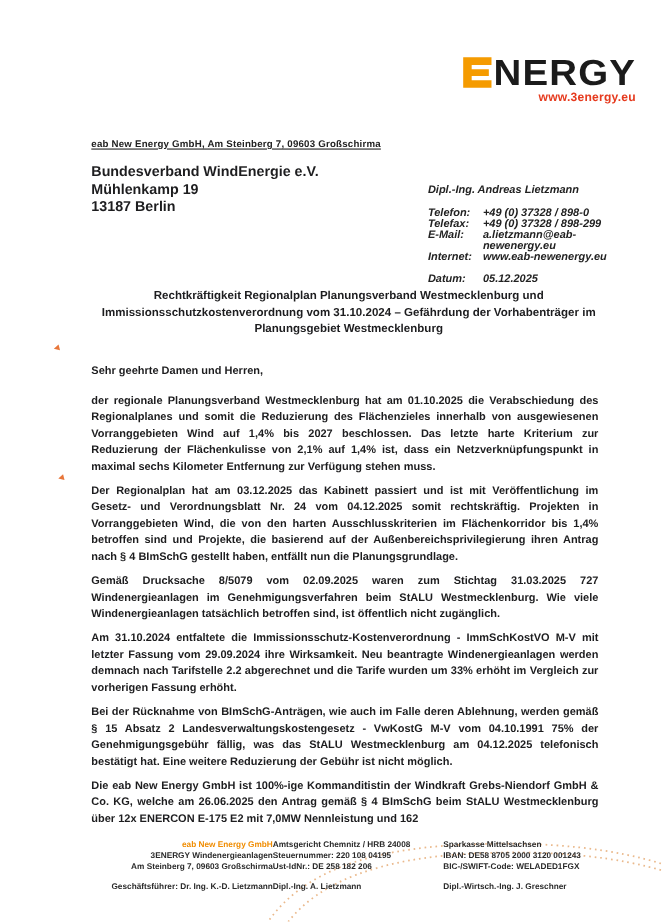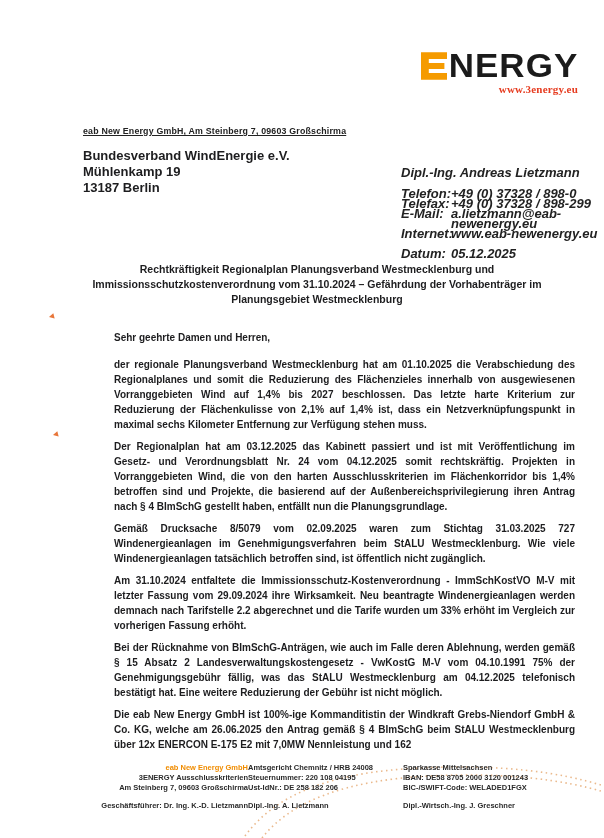--- a/index.html
+++ b/index.html
@@ -13,40 +13,40 @@
 
   
   .logo { top: 50px; right: 26px; text-align: right; }
   .logo-row { display: flex; align-items: center; justify-content: flex-end; gap: 9px; }
   .logo-e { display: block; }
   .logo-text {
     font-size: 33px; font-weight: bold; color: #1b1b1b;
     letter-spacing: 1px; line-height: 32px; transform: scaleX(1.06);
     transform-origin: right center;
   }
-  .logo-site { font-size: 11px; font-weight: bold; margin-top: 1px; letter-spacing: 0.2px; font-family: Liberation Serif, serif; }
+  .logo-site { font-size: 11px; font-weight: bold; margin-top: 1px; letter-spacing: 0.2px; }
 
   
   .sender-line {
     left: 83px; top: 126px; font-size: 8.8px; font-weight: bold; 
     text-decoration: underline; letter-spacing: 0.2px; color: #222;
   }
   .recipient { left: 83px; top: 148px; font-size: 13px; font-weight: bold; line-height: 16px; }
 
-  .contact { left: 401px; top: 168px; width: 200px; font-size: 13px; font-weight: bold; font-style: italic; color: #222; }
+  .contact { left: 389px; top: 168px; width: 200px; font-size: 10px; font-weight: bold; font-style: italic; color: #222; }
   .contact-person { line-height: 10px; }
   .contact-rows { margin-top: 11px; }
   .contact-row { display: grid; grid-template-columns: 50px 1fr; line-height: 10px; }
   .date-row { margin-top: 10px; display: grid; grid-template-columns: 50px 1fr; line-height: 10px; }
 
   
   .subject { left: 83px; top: 262px; width: 468px; font-size: 10.5px; font-weight: bold; line-height: 15px; text-align: center; }
 
   
-  .content { left: 83px; top: 330px; width: 461px; font-size: 10px; font-weight: bold; line-height: 15px; margin-left: 31px; }
+  .content { left: 83px; top: 330px; width: 461px; font-size: 10px; font-weight: bold; line-height: 15px; }
   .salutation { margin-bottom: 12px; }
   .content p.para { text-align: justify; margin-bottom: 7px; }
 
   .margin-arrow { font-size: 9px; line-height: 9px; transform: rotate(-14deg) scaleX(0.95); }
   .arrow-1 { left: 47px; top: 312px; }
   .arrow-2 { left: 51px; top: 430px; }
 
   
   .footer { left: 83px; top: 763px; width: 500px; display: flex; }
   .footer-col { font-size: 7.5px; font-weight: bold; line-height: 10px; color: #2a2a2a; }
@@ -122,21 +122,21 @@
     <p class="para">Der Regionalplan hat am 03.12.2025 das Kabinett passiert und ist mit Veröffentlichung im Gesetz- und Verordnungsblatt Nr. 24 vom 04.12.2025 somit rechtskräftig. Projekten in Vorranggebieten Wind, die von den harten Ausschlusskriterien im Flächenkorridor bis 1,4% betroffen sind und Projekte, die basierend auf der Außenbereichsprivilegierung ihren Antrag nach § 4 BImSchG gestellt haben, entfällt nun die Planungsgrundlage.</p>
     <p class="para">Gemäß Drucksache 8/5079 vom 02.09.2025 waren zum Stichtag 31.03.2025 727 Windenergieanlagen im Genehmigungsverfahren beim StALU Westmecklenburg. Wie viele Windenergieanlagen tatsächlich betroffen sind, ist öffentlich nicht zugänglich.</p>
     <p class="para">Am 31.10.2024 entfaltete die Immissionsschutz-Kostenverordnung - ImmSchKostVO M-V mit letzter Fassung vom 29.09.2024 ihre Wirksamkeit. Neu beantragte Windenergieanlagen werden demnach nach Tarifstelle 2.2 abgerechnet und die Tarife wurden um 33% erhöht im Vergleich zur vorherigen Fassung erhöht.</p>
     <p class="para">Bei der Rücknahme von BImSchG-Anträgen, wie auch im Falle deren Ablehnung, werden gemäß § 15 Absatz 2 Landesverwaltungskostengesetz - VwKostG M-V vom 04.10.1991 75% der Genehmigungsgebühr fällig, was das StALU Westmecklenburg am 04.12.2025 telefonisch bestätigt hat. Eine weitere Reduzierung der Gebühr ist nicht möglich.</p>
     <p class="para">Die eab New Energy GmbH ist 100%-ige Kommanditistin der Windkraft Grebs-Niendorf GmbH &amp; Co. KG, welche am 26.06.2025 den Antrag gemäß § 4 BImSchG beim StALU Westmecklenburg über 12x ENERCON E-175 E2 mit 7,0MW Nennleistung und 162</p>
   </div>
 
   <div class="abs footer">
     <div class="footer-col footer-col-1">
       <div class="footer-brand-line" style="color: rgb(240, 140, 0);">eab New Energy GmbH</div>
-      <div>3ENERGY Ausschlusskriterien</div>
+      <div>3ENERGY Windenergieanlagen</div>
       <div>Am Steinberg 7, 09603 Großschirma</div>
       <div class="footer-line-4">Geschäftsführer: Dr. Ing. K.-D. Lietzmann</div>
     </div>
     <div class="footer-col footer-col-2">
       <div>Amtsgericht Chemnitz / HRB 24008</div>
       <div>Steuernummer: 220 108 04195</div>
       <div>Ust-IdNr.: DE 258 182 206</div>
       <div class="footer-line-4">Dipl.-Ing. A. Lietzmann</div>
     </div>
     <div class="footer-col footer-col-3">

